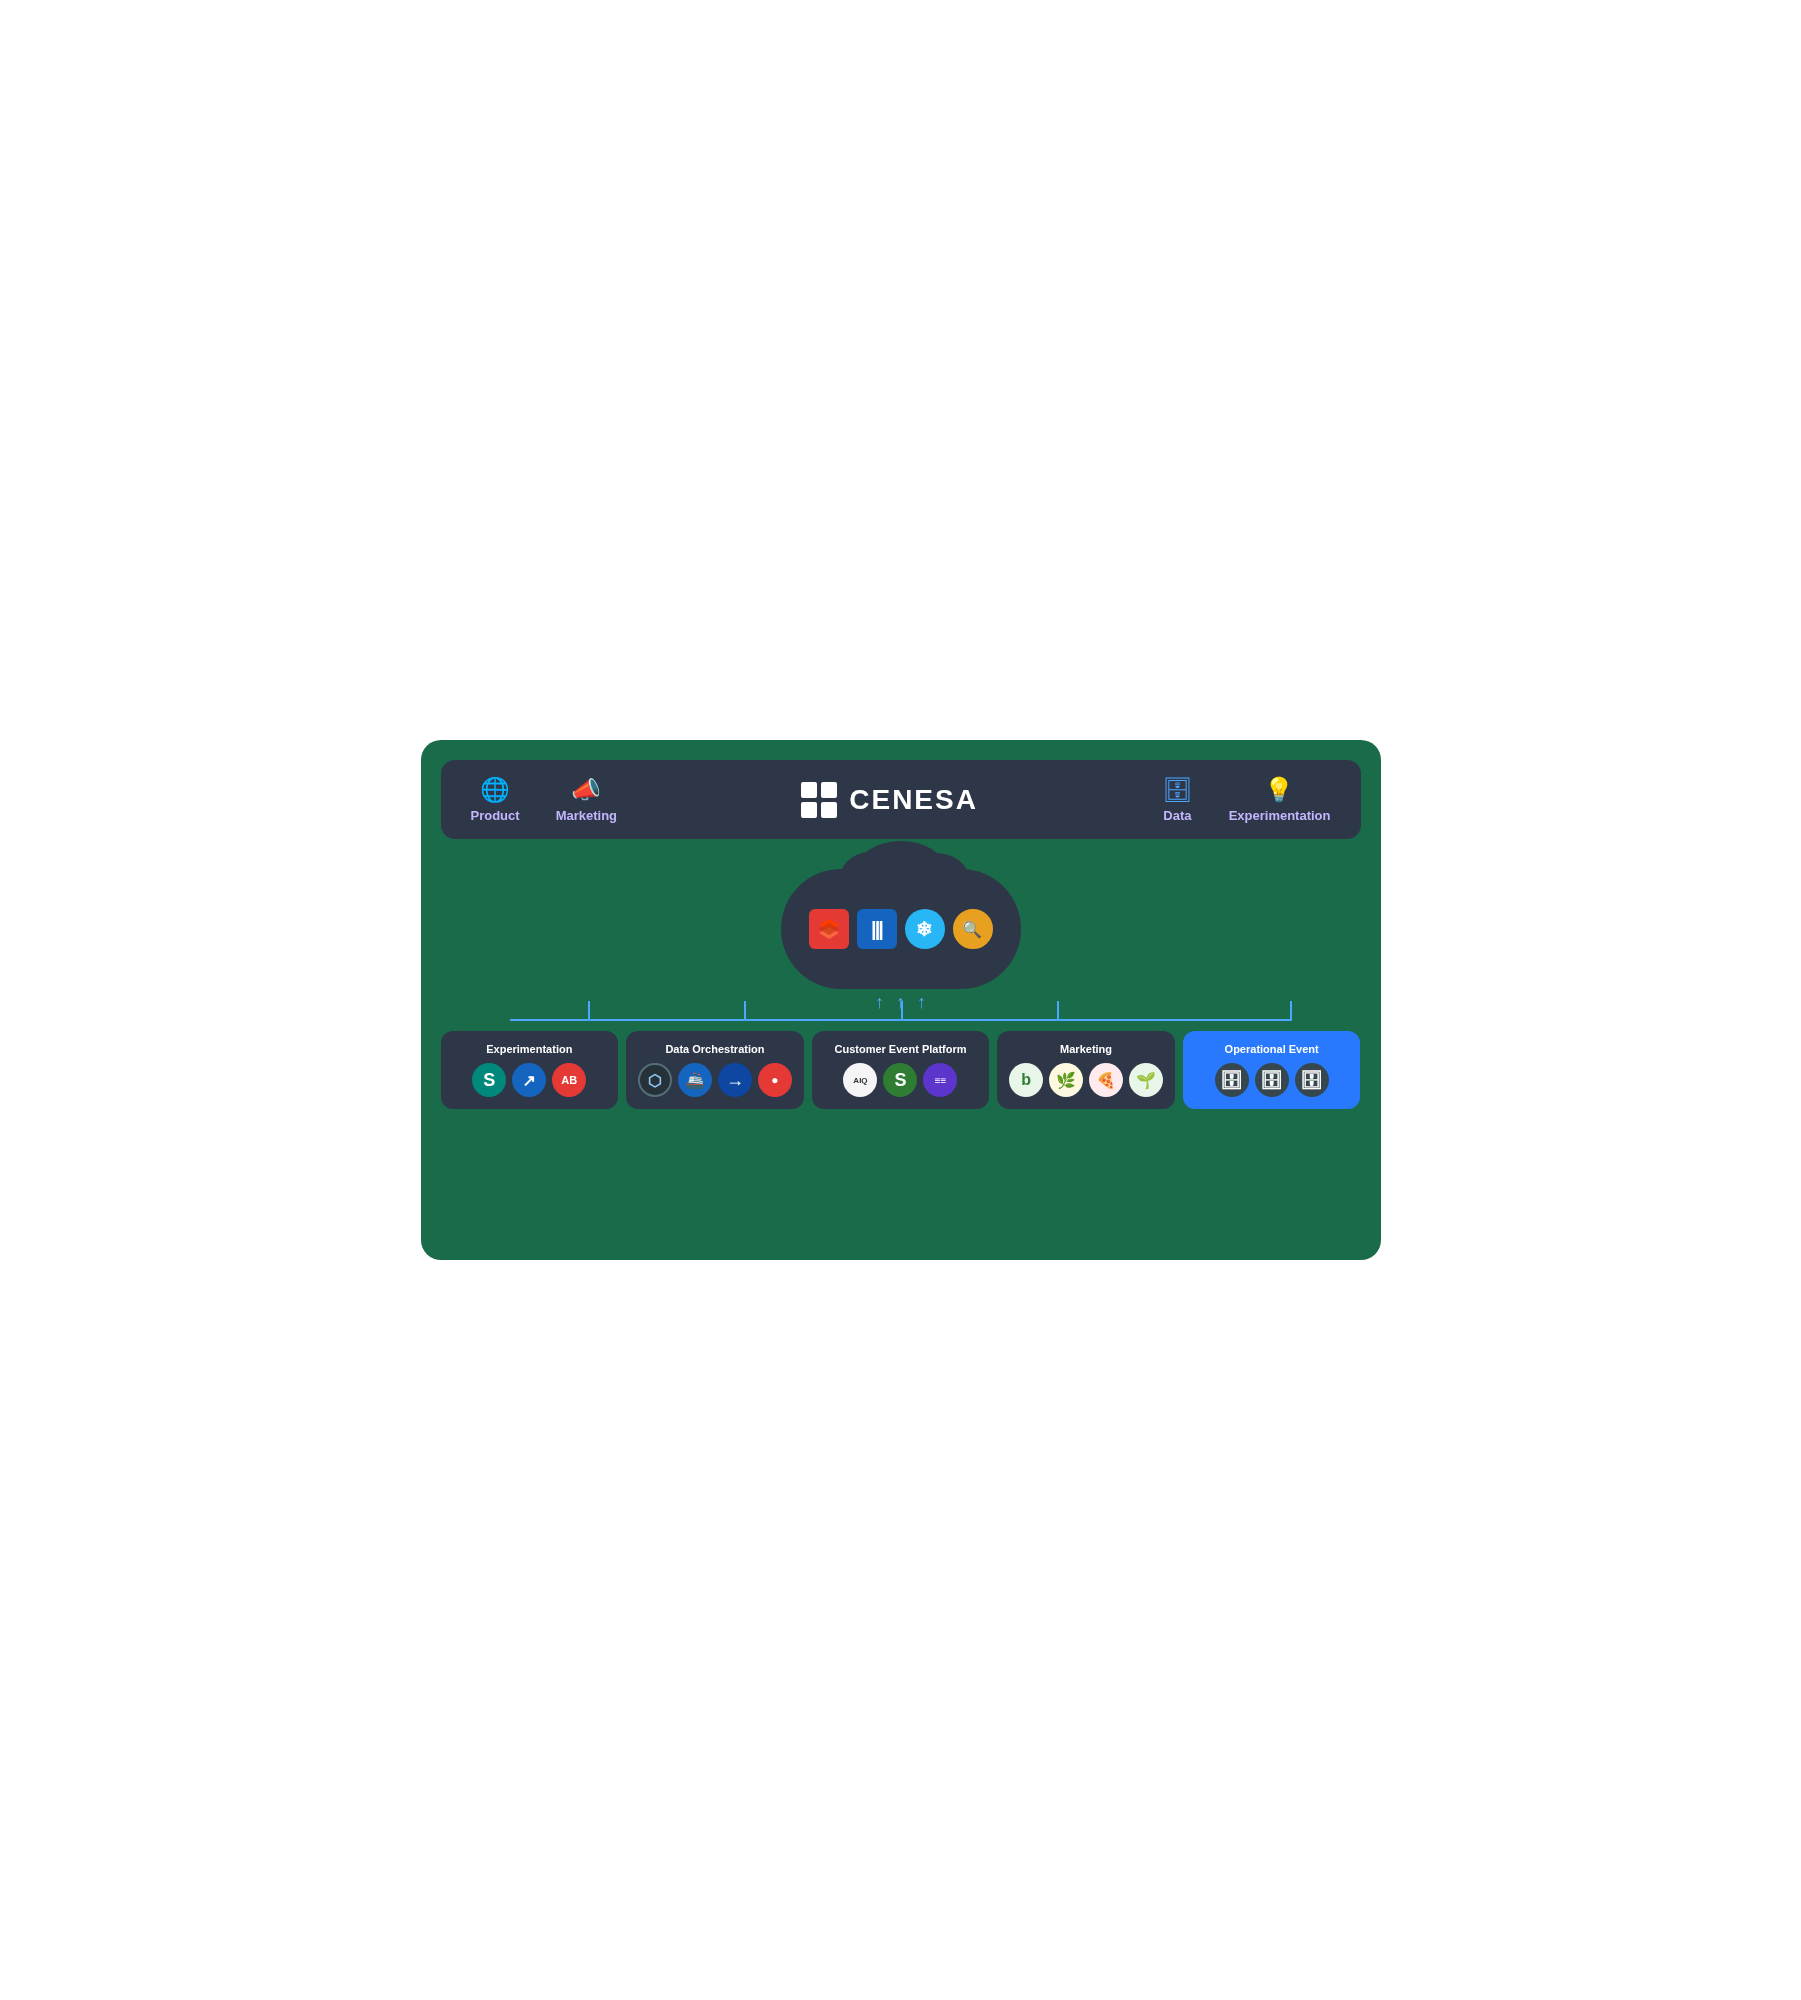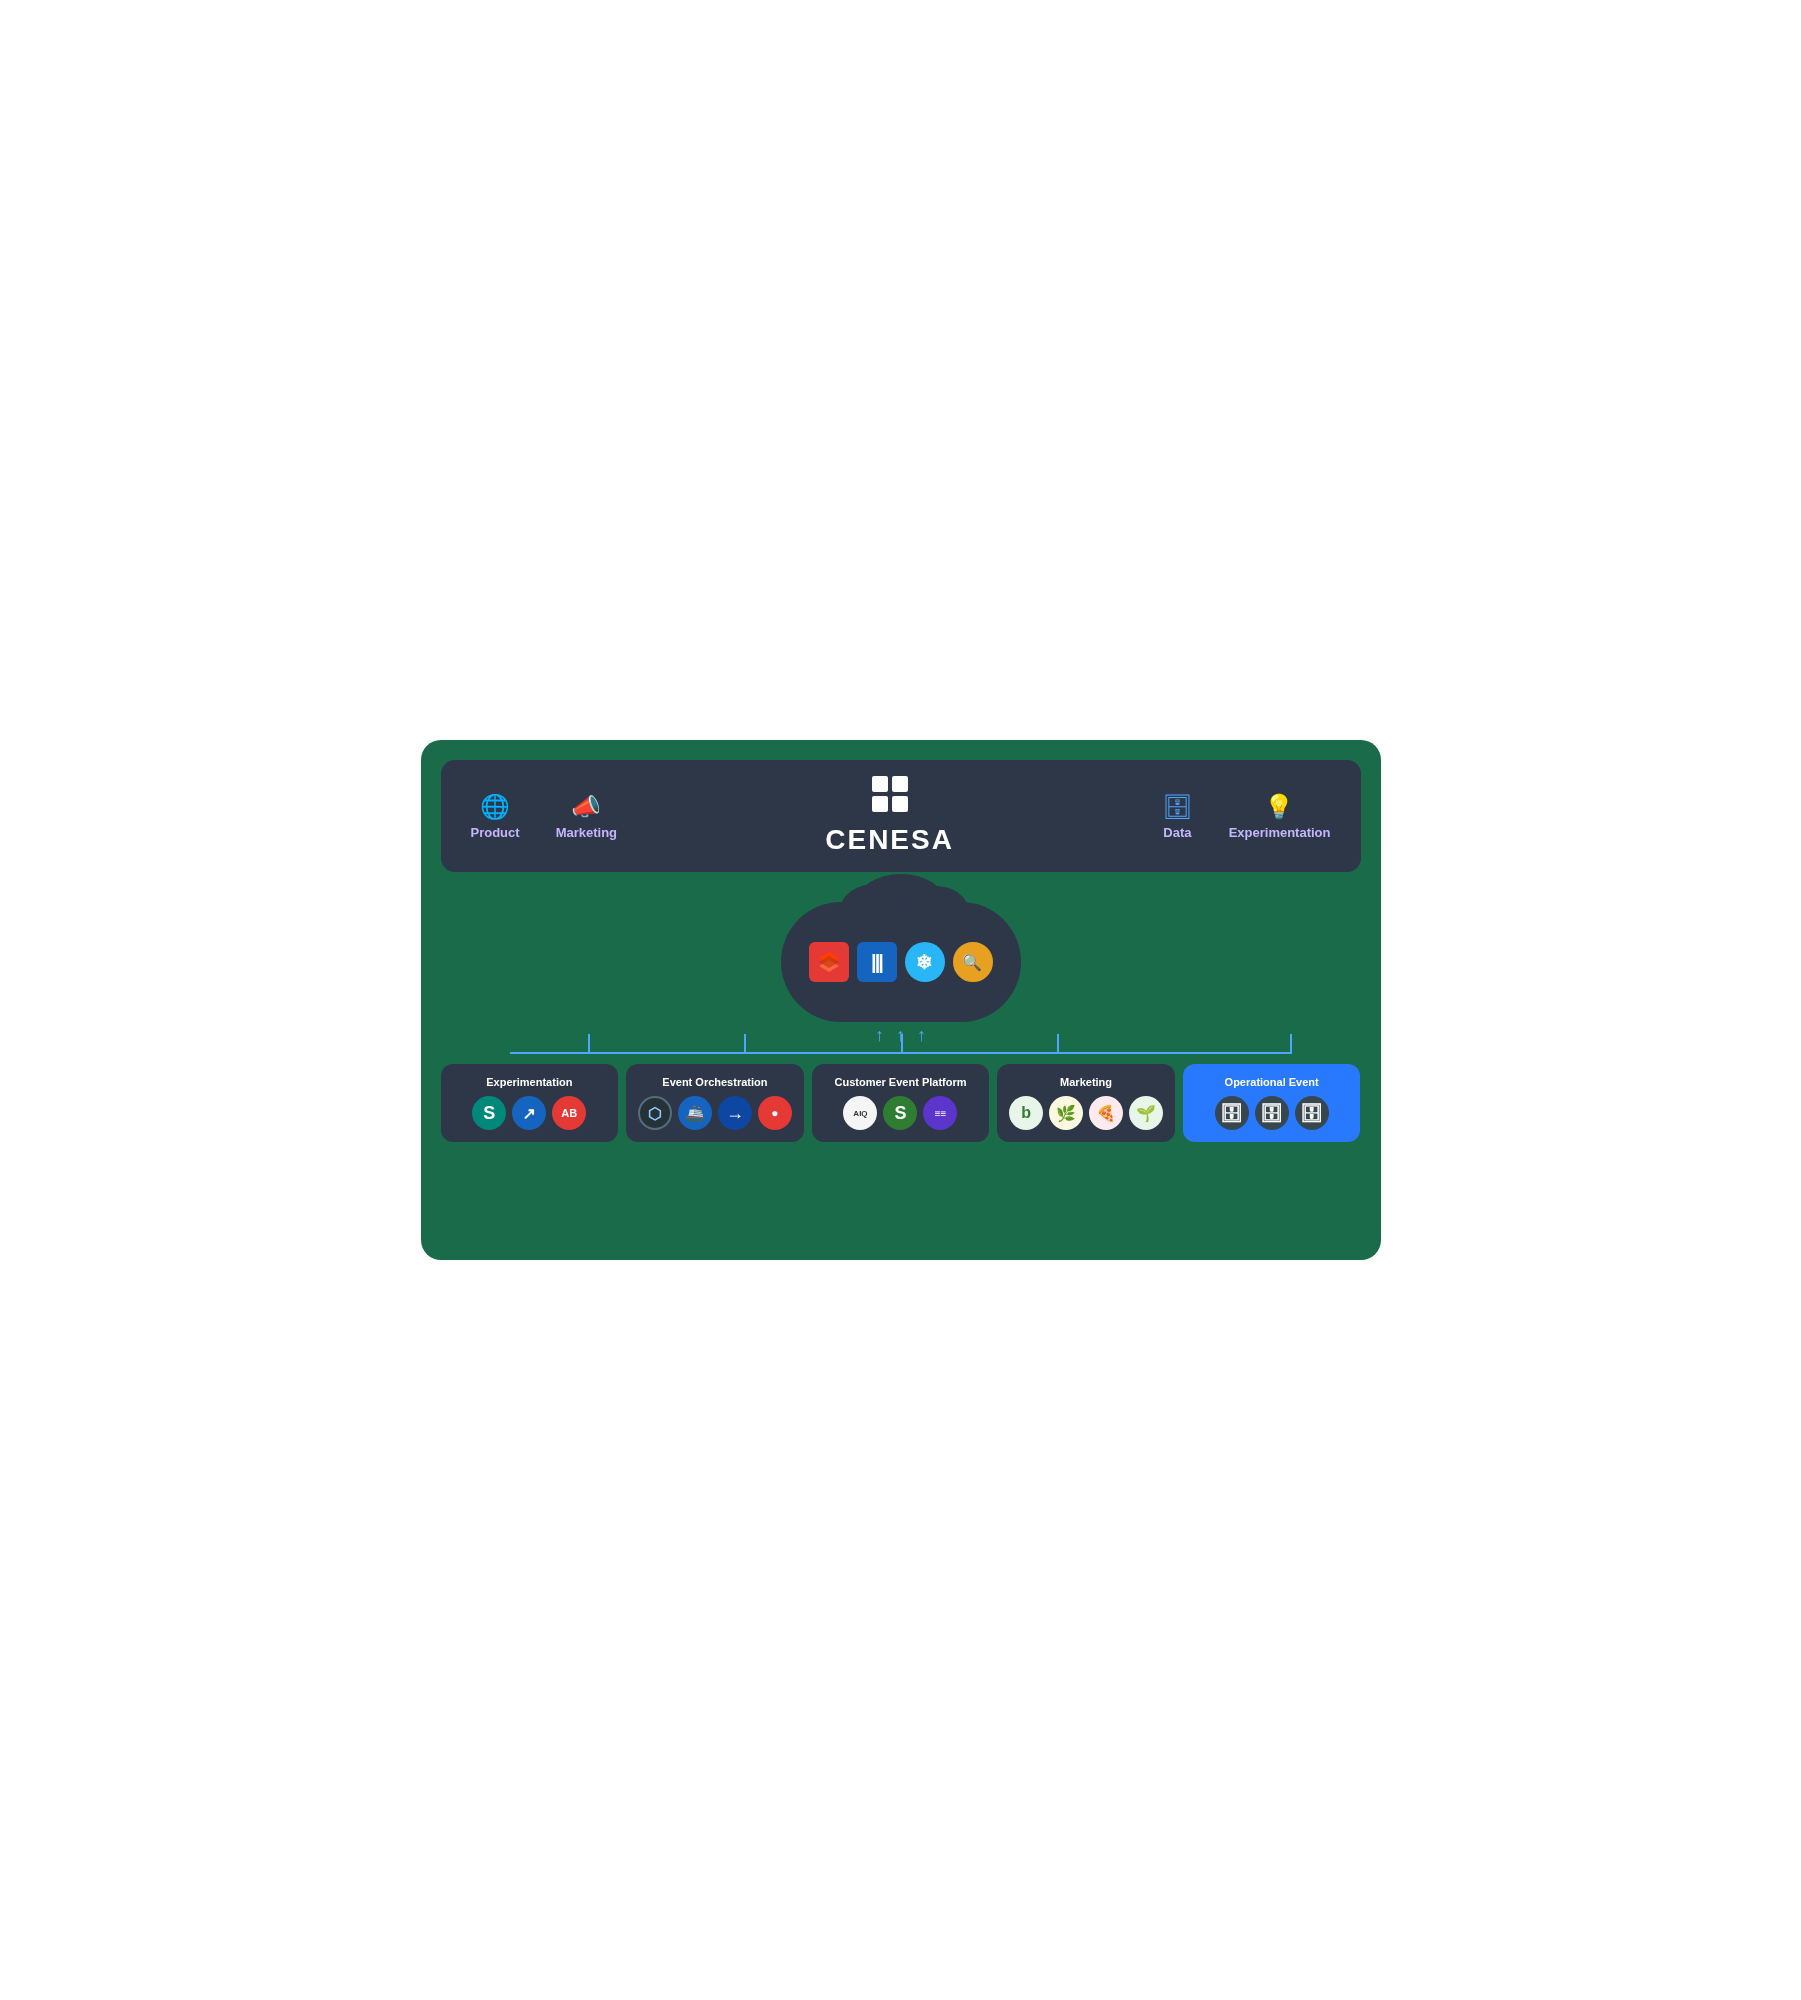--- a/index.html
+++ b/index.html
@@ -39,21 +39,20 @@
     .top-bar-left {
       display: flex;
       align-items: center;
       gap: 36px;
     }
 
     .top-bar-center {
       display: flex;
       align-items: center;
       gap: 12px;
-      flex-direction: column;
     }
 
     .top-bar-right {
       display: flex;
       align-items: center;
       gap: 36px;
     }
 
     .nav-item {
       display: flex;
@@ -341,21 +340,21 @@
         <div class="bottom-box">
           <span class="bottom-box-title">Experimentation</span>
           <div class="bottom-box-icons">
             <div class="icon-circle icon-splunk" style="background:#00897b; color:#fff;">S</div>
             <div class="icon-circle" style="background:#1565c0; color:#fff; font-size:16px;">↗</div>
             <div class="icon-circle icon-ab" style="background:#e53935; color:#fff; font-size:11px; font-weight:bold;">AB</div>
           </div>
         </div>
 
         <div class="bottom-box">
-          <span class="bottom-box-title">Event Orchestration</span>
+          <span class="bottom-box-title">Data Orchestration</span>
           <div class="bottom-box-icons">
             <div class="icon-circle" style="background:#263238; color:#90caf9; font-size:16px; border:2px solid #546e7a;">⬡</div>
             <div class="icon-circle" style="background:#1565c0; color:#fff; font-size:16px;">🚢</div>
             <div class="icon-circle" style="background:#0d47a1; color:#fff; font-size:18px;">→</div>
             <div class="icon-circle" style="background:#e53935; color:#fff; font-size:12px;">●</div>
           </div>
         </div>
 
         <div class="bottom-box">
           <span class="bottom-box-title">Customer Event Platform</span>

